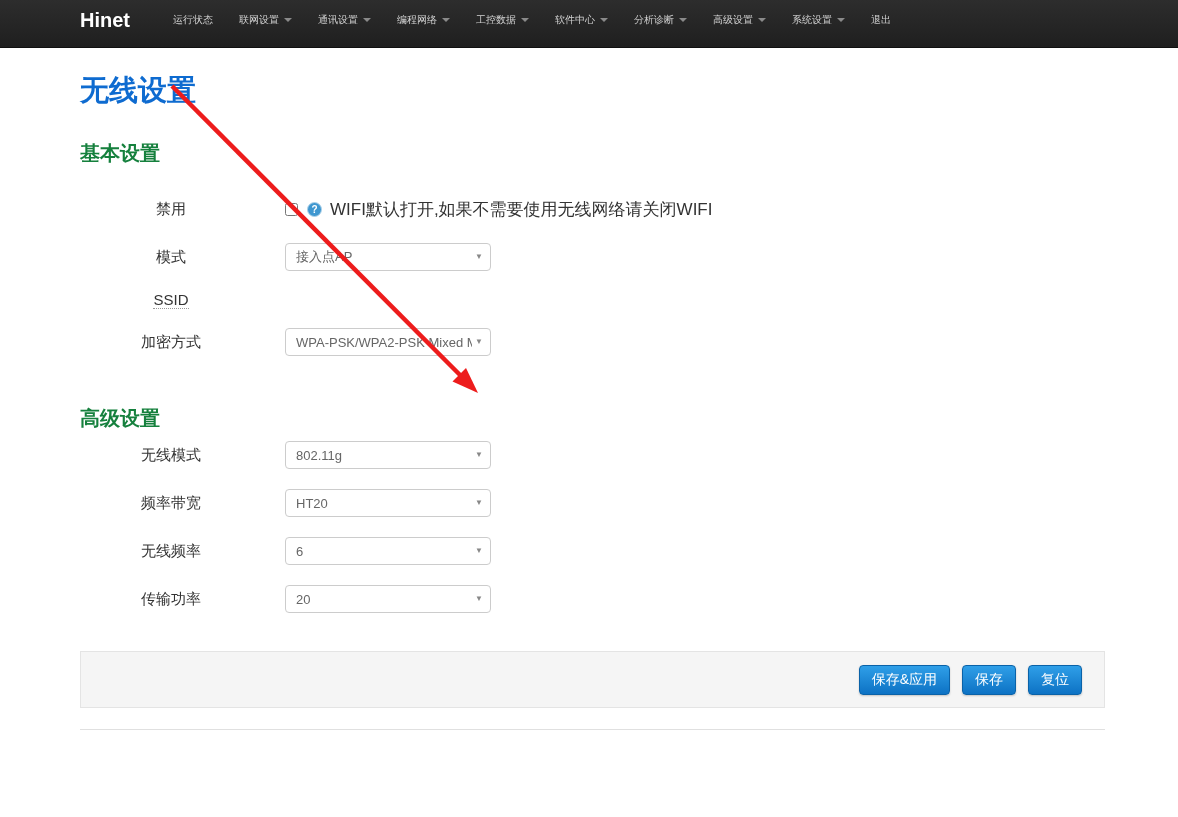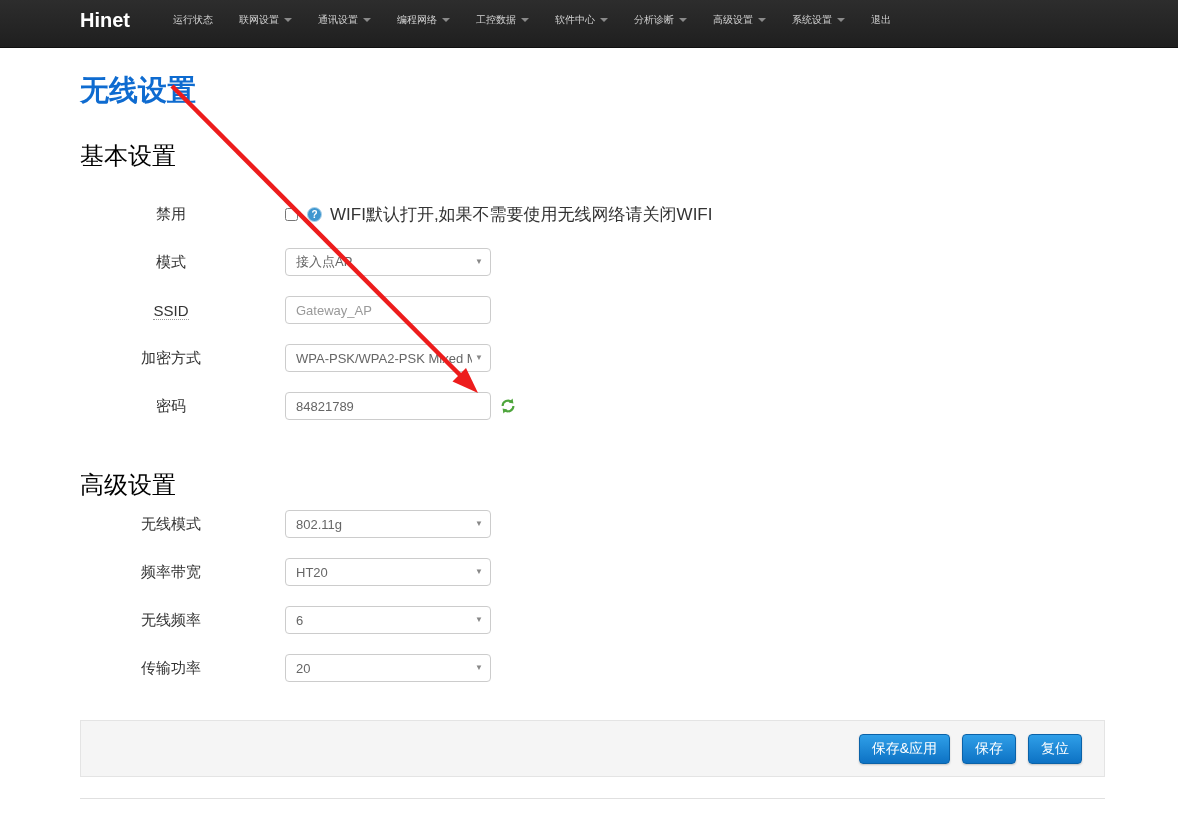--- a/index.html
+++ b/index.html
@@ -28,21 +28,21 @@
     display:inline-block; width:0; height:0; margin-left:5px;
     border-left:4px solid transparent; border-right:4px solid transparent;
     border-top:4px solid #8a8a8a; vertical-align:middle;
   }
 
   
   .container { margin-left:80px; width:1025px; position:relative; }
   .page-title { margin:23px 0 7px; font-size:29px; font-weight:bold; color:#0e6bd0; }
   .page-desc  { margin:0; font-size:13px; color:#333; }
 
-  .section-h { font-size:24px; font-weight:400; color:#000000; }
+  .section-h { font-size:20px; font-weight:700; color:#15803d; }
   .basic-h   { margin:29px 0 31px; }
   .advanced-h{ margin:49px 0 9px; }
 
   .form-row { display:flex; align-items:center; margin-bottom:20px; }
   .row-label {
     width:205px; padding-right:23px; text-align:center;
     font-size:15px; color:#333; flex:none;
   }
   .dotted-u { border-bottom:1px dotted #999; }
 
@@ -121,41 +121,30 @@
   <div class="form-row">
     <div class="row-label">模式</div>
     <div class="control select">
       <span class="val">接入点AP</span>
       <span class="caret-down">▼</span>
     </div>
   </div>
 
   <div class="form-row">
     <div class="row-label"><span class="dotted-u">SSID</span></div>
-    <input class="control ssid-input" value="Gateway_AP" style="">
   </div>
 
   <div class="form-row">
     <div class="row-label">加密方式</div>
     <div class="control select">
       <span class="val">WPA-PSK/WPA2-PSK Mixed Mode</span>
       <span class="caret-down">▼</span>
     </div>
   </div>
 
-  <div class="form-row">
-    <div class="row-label">密码</div>
-    <input class="control" value="84821789" style="">
-    <svg class="refresh-btn" viewBox="0 0 16 16">
-      <path d="M2.6 8a5.4 5.4 0 0 1 9.2-3.8" fill="none" stroke="#4ea53c" stroke-width="2.1"></path>
-      <polygon points="12.6,0.6 13.4,5.4 8.6,4.6" fill="#4ea53c"></polygon>
-      <path d="M13.4 8a5.4 5.4 0 0 1-9.2 3.8" fill="none" stroke="#4ea53c" stroke-width="2.1"></path>
-      <polygon points="3.4,15.4 2.6,10.6 7.4,11.4" fill="#4ea53c"></polygon>
-    </svg>
-  </div>
 
   <h2 class="section-h advanced-h">高级设置</h2>
 
   <div class="form-row">
     <div class="row-label">无线模式</div>
     <div class="control select">
       <span class="val">802.11g</span>
       <span class="caret-down">▼</span>
     </div>
   </div>

